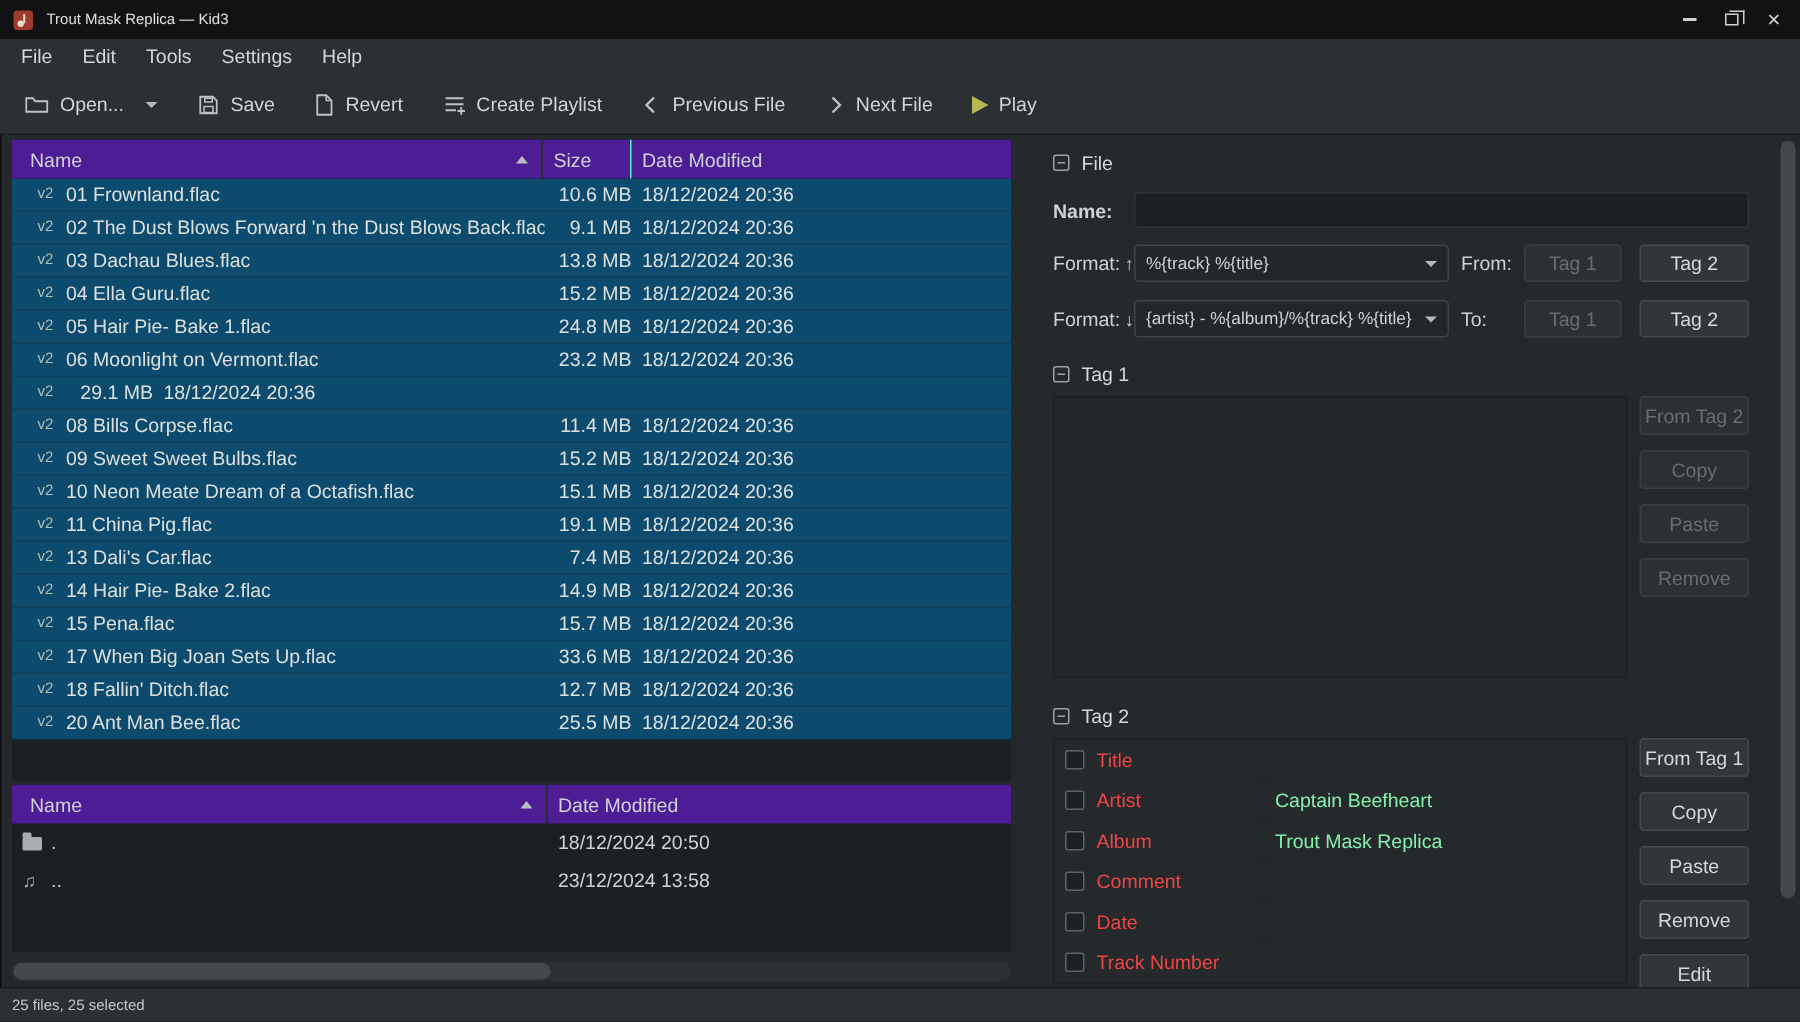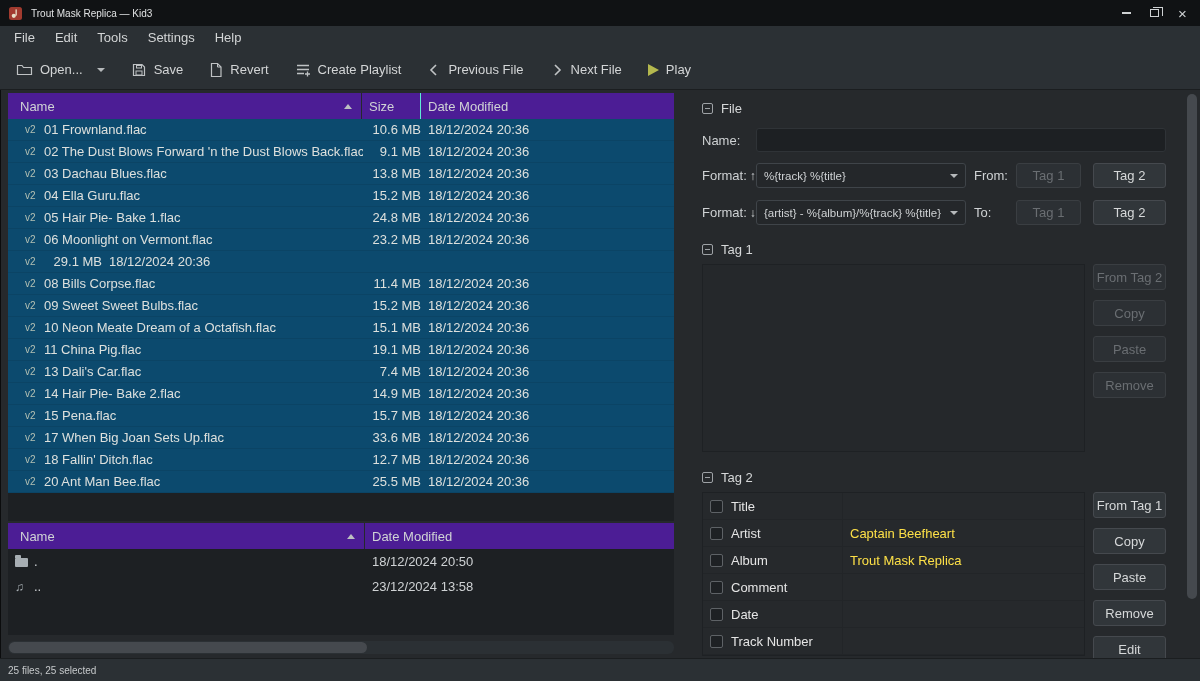--- a/index.html
+++ b/index.html
@@ -67,21 +67,21 @@
 
   
   .statusbar { height:23px; flex:none; background:#2b3034; border-top:1px solid #1b1e20; display:flex; align-items:center; padding-left:8px; font-size:10px; color:#c6c9cb; }
 
   
   .sect { display:flex; align-items:center; gap:8px; height:20px; font-size:13px; color:#d6d8d9; }
   .sect-toggle { width:11px; height:11px; border:1px solid #9ea2a6; border-radius:2px; position:relative; flex:none; }
   .sect-toggle::after { content:""; position:absolute; left:2px; right:2px; top:4px; height:1px; background:#9ea2a6; }
   .row-name { margin-top:10px; display:flex; align-items:center; height:24px; }
   .flabel { font-size:13px; color:#cfd2d4; }
-  .row-name .flabel { width:54px; flex:none; }
+  .row-name .flabel { width:54px; flex:none;font-weight:bold; }
   .tinput { flex:1; height:24px; background:#1d2023; border:1px solid #2f3337; border-radius:3px; color:#d5d7d8; padding:0 6px; font:12.5px "Liberation Sans", sans-serif; outline:none; }
   .fmtrow { margin-top:11px; display:flex; align-items:center; height:25px; }
   .fmtrow.second { margin-top:12px; }
   .flabel.fmt { width:54px; flex:none; display:flex; align-items:center; gap:3px; }
   .arrowglyph { color:#cfd2d4; font-size:12px; }
   .combo { width:210px; height:25px; flex:none; background:#24272a; border:1px solid #3f4449; border-radius:3px; display:flex; align-items:center; padding:0 7px; color:#cfd2d4; overflow:hidden; }
   .ctext { flex:1; font-size:11.5px; white-space:nowrap; overflow:hidden; }
   .combo .arr { width:0; height:0; border-top:4px solid #b6b9bb; border-left:4px solid transparent; border-right:4px solid transparent; margin-left:5px; flex:none; }
   .flabel.fromto { width:36px; flex:none; margin-left:8px; }
   .pbtn { height:26px; background:#31363a; border:1px solid #45494e; border-radius:3px; color:#d6d8d9; font:13px "Liberation Sans", sans-serif; cursor:default; }
@@ -89,22 +89,22 @@
   .pbtn.small { width:65px; height:25px; margin-left:6px; flex:none; }
   .pbtn.med { width:73px; height:25px; margin-left:12px; flex:none; }
   .sect.t1 { margin-top:14px; }
   .sect.t2 { margin-top:15px; }
   .tagrow { margin-top:5px; display:flex; align-items:flex-start; }
   .t1box { width:383px; height:188px; background:#25282b; border:1px solid #1e2124; flex:none; }
   .btncol { width:73px; margin-left:8px; display:flex; flex-direction:column; gap:10px; flex:none; }
   .btncol .pbtn { width:100%; flex:none; }
   .t2table { width:383px; flex:none; background:#26292c; border:1px solid #1e2124; }
   .t2row { height:27px; display:flex; border-bottom:1px solid #222528; }
-  .t2label { width:140px; flex:none; display:flex; align-items:center; padding-left:7px; border-right:1px solid #222528; font-size:13px; color:#e5e5e5; }
-  .t2value { flex:1; display:flex; align-items:center; padding-left:7px; font-size:13px; color:#fde047; white-space:nowrap; overflow:hidden; }
+  .t2label { width:140px; flex:none; display:flex; align-items:center; padding-left:7px; border-right:1px solid #222528; font-size:13px; color:#ef4444; }
+  .t2value { flex:1; display:flex; align-items:center; padding-left:7px; font-size:13px; color:#86efac; white-space:nowrap; overflow:hidden; }
   .cb { width:13px; height:13px; border:1px solid #5e6266; background:#1e2124; border-radius:2px; margin-right:8px; flex:none; display:inline-block; }
 </style>
 </head>
 <body>
 
 <div class="window">
 
   <div class="titlebar">
     <span style="display:flex;">
       <svg width="15" height="15" viewBox="0 0 15 15">

